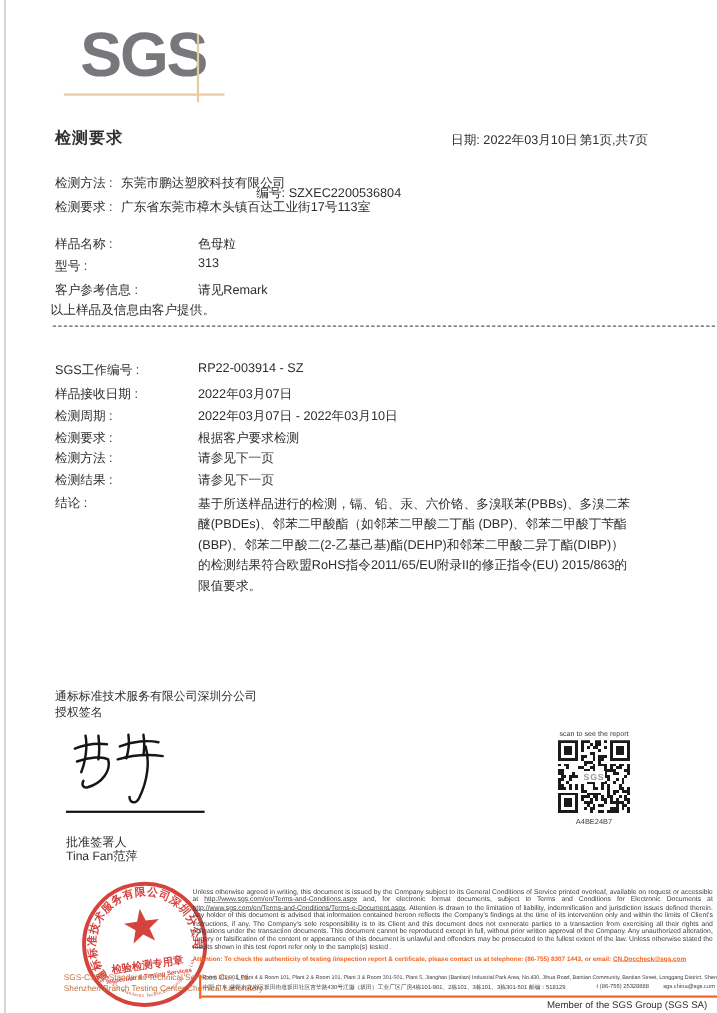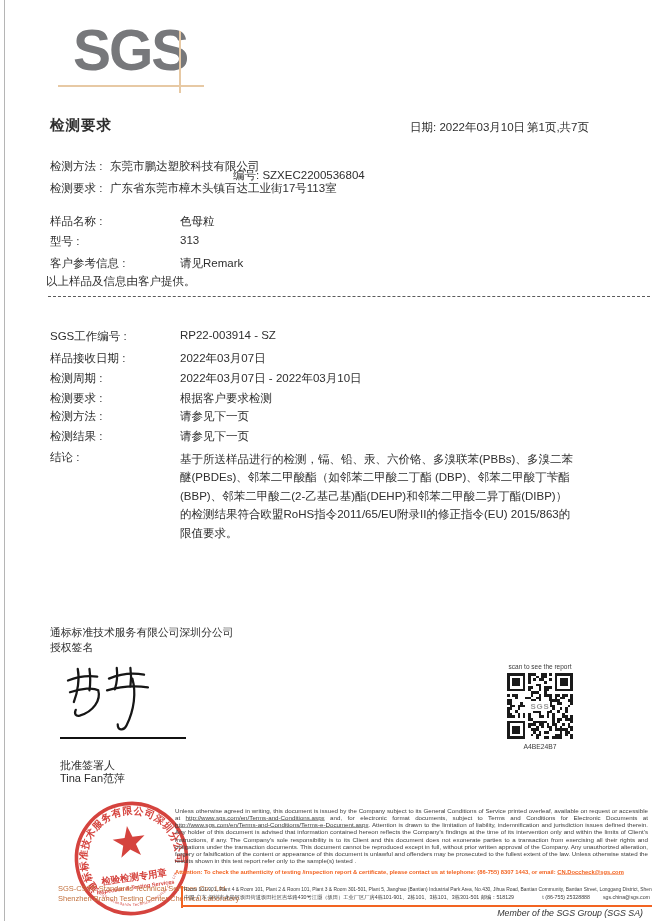--- a/index.html
+++ b/index.html
@@ -53,21 +53,21 @@
   .legal a,.u{text-decoration:underline;color:inherit;}
   .attention{left:175px;top:869px;width:946px;font-size:11.6px;line-height:11.6px;
          transform:scale(0.5);transform-origin:0 0;color:#f26422;font-weight:bold;}
   .addr-en{left:184px;top:886px;width:932px;font-size:9.8px;transform:scale(0.5);
          transform-origin:0 0;color:#3c3c3c;display:flex;white-space:nowrap;}
   .addr-cn{left:184px;top:894px;width:932px;font-size:10.5px;transform:scale(0.5);
          transform-origin:0 0;color:#3c3c3c;display:flex;white-space:nowrap;}
   .addr-spacer{flex:1;}
   .ftr-vline{left:181px;top:886px;width:2px;height:22px;background:#f26422;}
   .ftr-hline{left:183px;top:905px;width:469px;height:2px;background:#f26422;}
-  .member{right:9px;top:908px;font-size:8.8px;color:#333;font-style:italic;}
+  .member{right:9px;top:908px;font-size:8.8px;color:#333;}
 </style>
 </head>
 <body>
 
 <div class="page">
   <div class="abs scan-edge"></div>
 
   <div class="abs logo">SGS</div>
   <div class="abs logo-hline"></div>
   <div class="abs logo-vline"></div>

